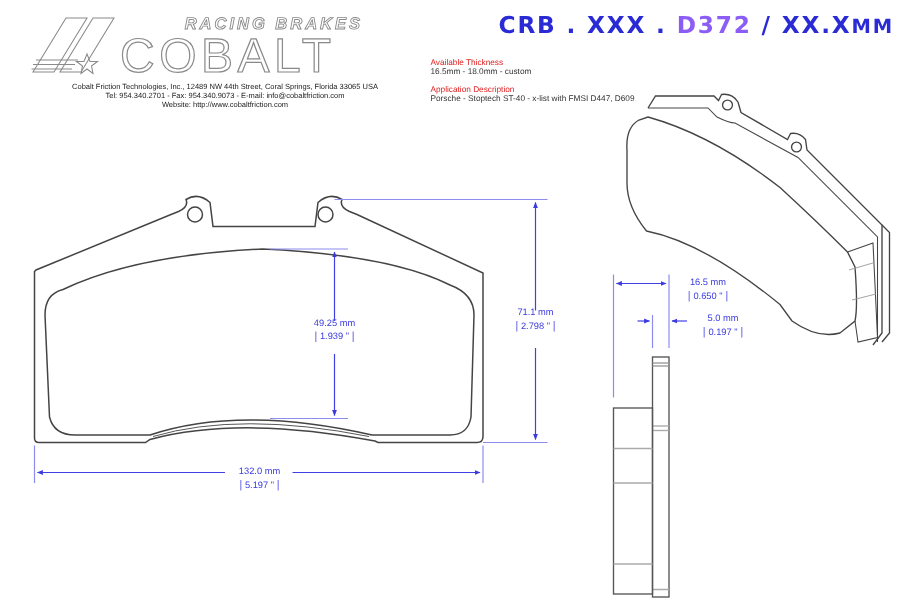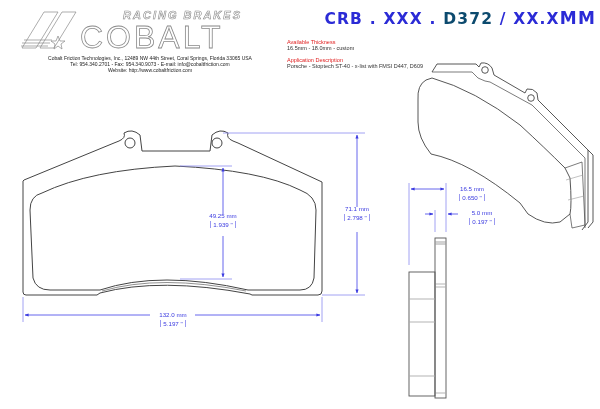--- a/index.html
+++ b/index.html
@@ -2,22 +2,22 @@
 <html><head>
   <meta charset="utf-8">
   <style>
     html, body { margin: 0; padding: 0; background: #ffffff; }
     body { width: 600px; height: 409px; position: relative; overflow: hidden; font-family: "Liberation Sans", sans-serif; }
     .abs { position: absolute; }
     #logo-svg { left: 0; top: 0; }
     .company-info { left: 0; top: 55px; width: 300px; text-align: center; font-size: 5px; line-height: 6px; color: #222; }
     .part-number { left: 300px; top: 8px; width: 296px; text-align: right; font-family: "DejaVu Sans", sans-serif; font-weight: bold; font-size: 15.5px; letter-spacing: 1.2px; }
     .pn-blue { color: #2b2bd6; text-align: center; }
-    .pn-red { color: #0c4a6e; }
-    .pn-small { font-size: 17px; }
+    .pn-red { color: #8b5cf6; }
+    .pn-small { font-size: 13px; }
     .info-label { color: #e02020; font-size: 5.5px; }
     .info-value { color: #333; font-size: 5.5px; }
     .info-block { left: 287px; }
     .dim-text { font-size: 6.2px; color: #3a3ae0; text-align: center; line-height: 9px; white-space: nowrap; }
     .dim-bracket { display: inline-block; padding: 0 2px; border-left: 1px solid #9a9af0; border-right: 1px solid #9a9af0; line-height: 7px; }
     #drawing-svg { left: 0; top: 0; }
   </style>
 </head>
 <body>
 

